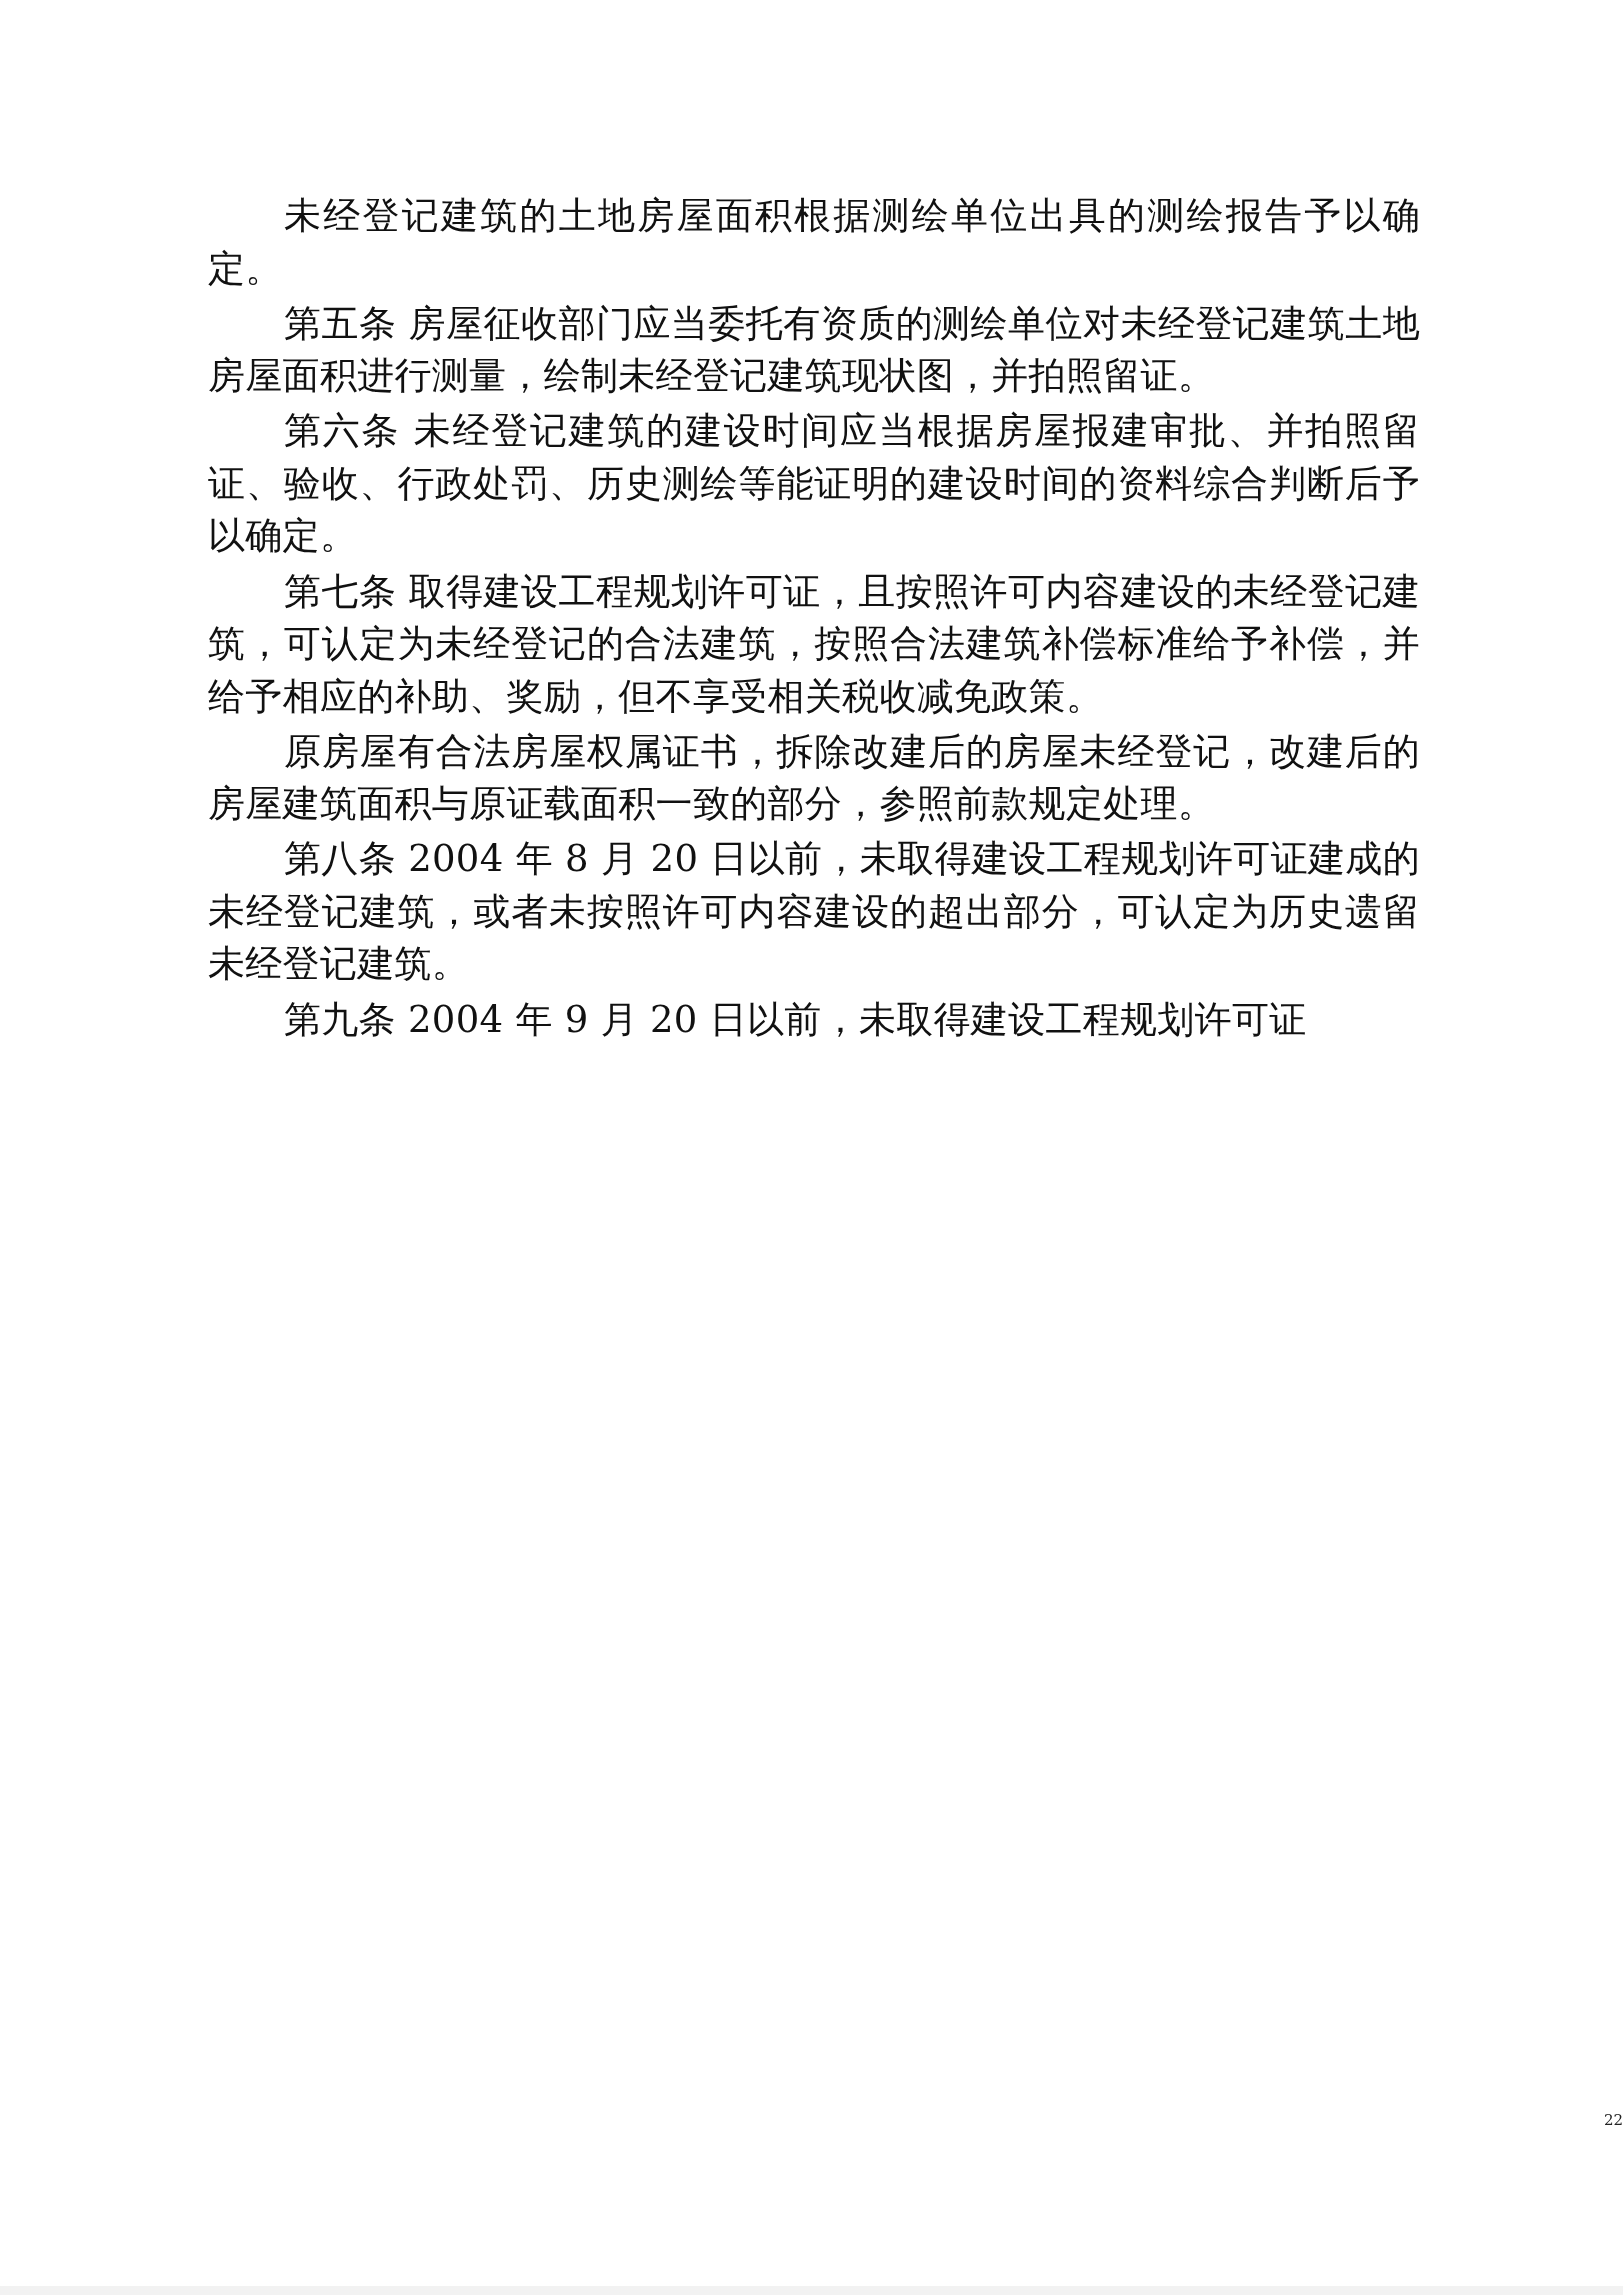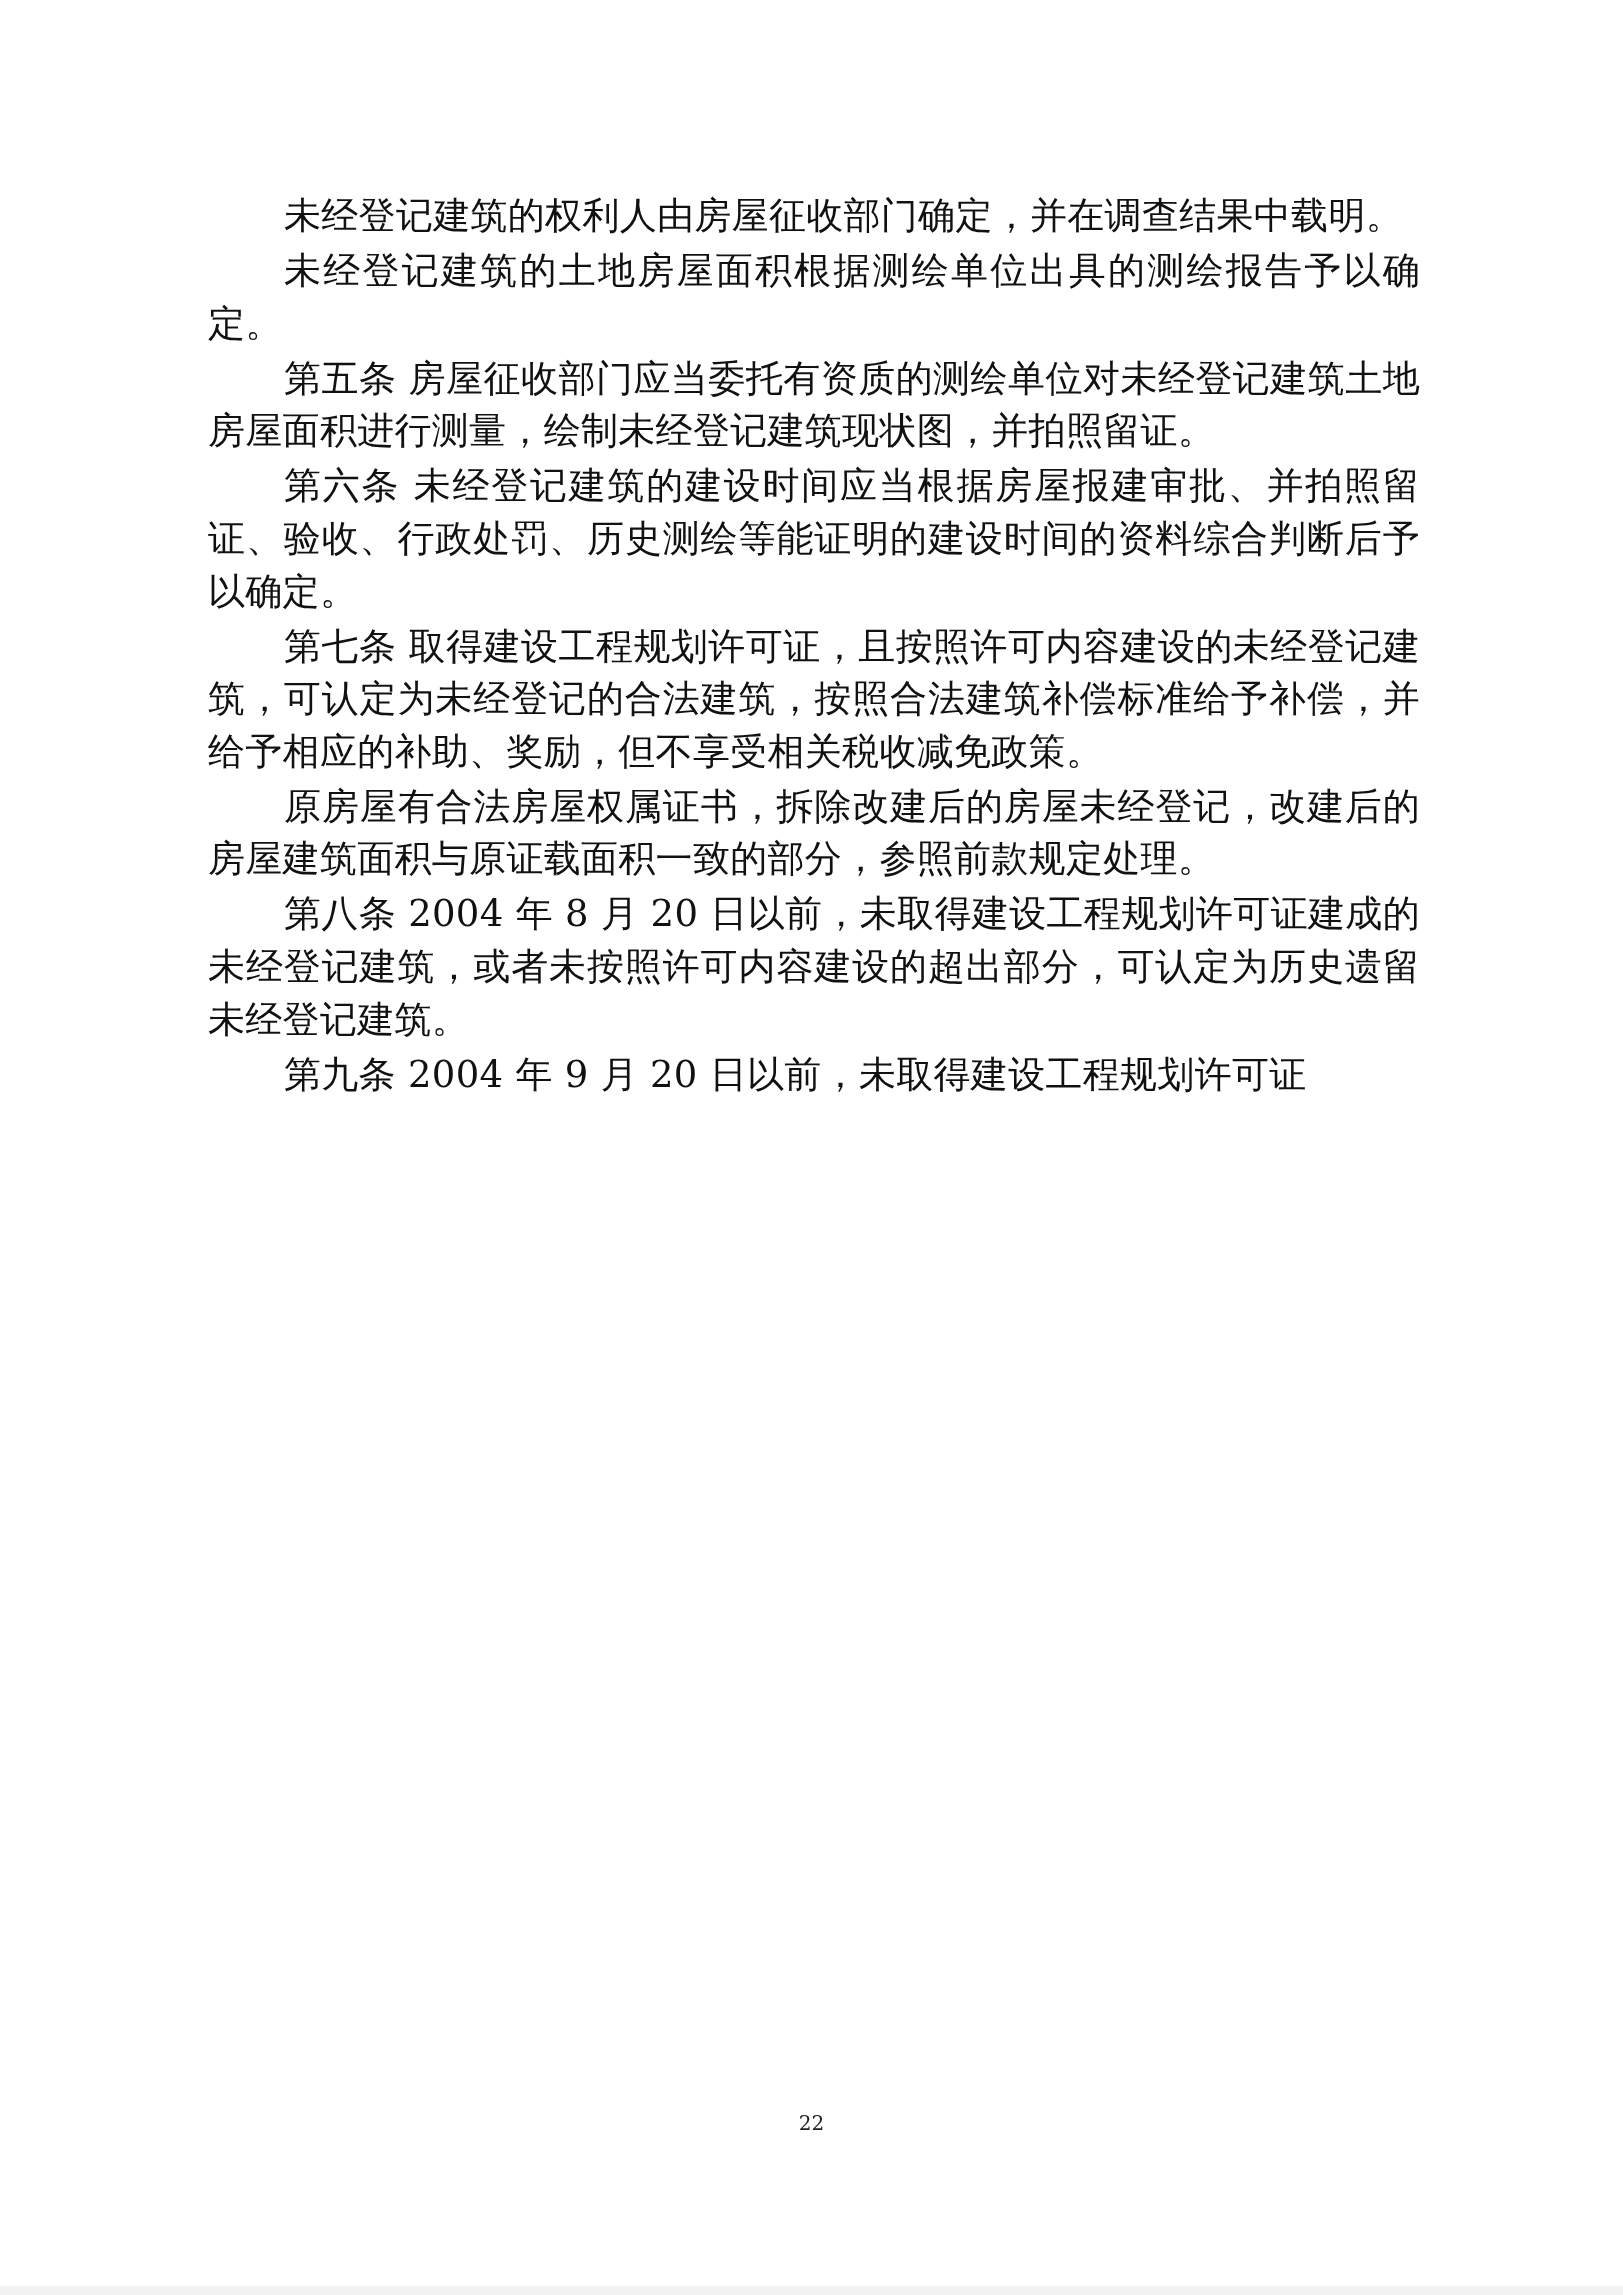--- a/index.html
+++ b/index.html
@@ -30,40 +30,39 @@
     text-justify: inter-ideograph;
     margin: 0 0 2.6px 0;
     letter-spacing: 0.3px;
     text-indent: 76px;
   }
   .page-number {
     position: absolute;
     left: 0;
     right: 0;
     top: 2111px;
-    text-align: center;
+    text-align: right;
     font-family: "DejaVu Serif", "Liberation Serif", serif;
-    font-size: 20px;
+    font-size: 15px;
     color: #222222;
   }
   .bottom-edge {
     position: absolute;
     left: 0;
     right: 0;
     bottom: 0;
     height: 9.2px;
     background: #f2f2f2;
   }
 </style>
 </head>
 <body>
 
 <div class="page">
   <div class="content">
-    <p class="para">未经登记建筑的权利人由房屋征收部门确定，并在调查结果中载明。</p>
     <p class="para">未经登记建筑的土地房屋面积根据测绘单位出具的测绘报告予以确定。</p>
     <p class="para">第五条 房屋征收部门应当委托有资质的测绘单位对未经登记建筑土地房屋面积进行测量，绘制未经登记建筑现状图，并拍照留证。</p>
     <p class="para">第六条 未经登记建筑的建设时间应当根据房屋报建审批、并拍照留证、验收、行政处罚、历史测绘等能证明的建设时间的资料综合判断后予以确定。</p>
     <p class="para">第七条 取得建设工程规划许可证，且按照许可内容建设的未经登记建筑，可认定为未经登记的合法建筑，按照合法建筑补偿标准给予补偿，并给予相应的补助、奖励，但不享受相关税收减免政策。</p>
     <p class="para">原房屋有合法房屋权属证书，拆除改建后的房屋未经登记，改建后的房屋建筑面积与原证载面积一致的部分，参照前款规定处理。</p>
     <p class="para">第八条 2004 年 8 月 20 日以前，未取得建设工程规划许可证建成的未经登记建筑，或者未按照许可内容建设的超出部分，可认定为历史遗留未经登记建筑。</p>
     <p class="para">第九条 2004 年 9 月 20 日以前，未取得建设工程规划许可证</p>
   </div>
   <div class="page-number">22</div>
   <div class="bottom-edge"></div>

